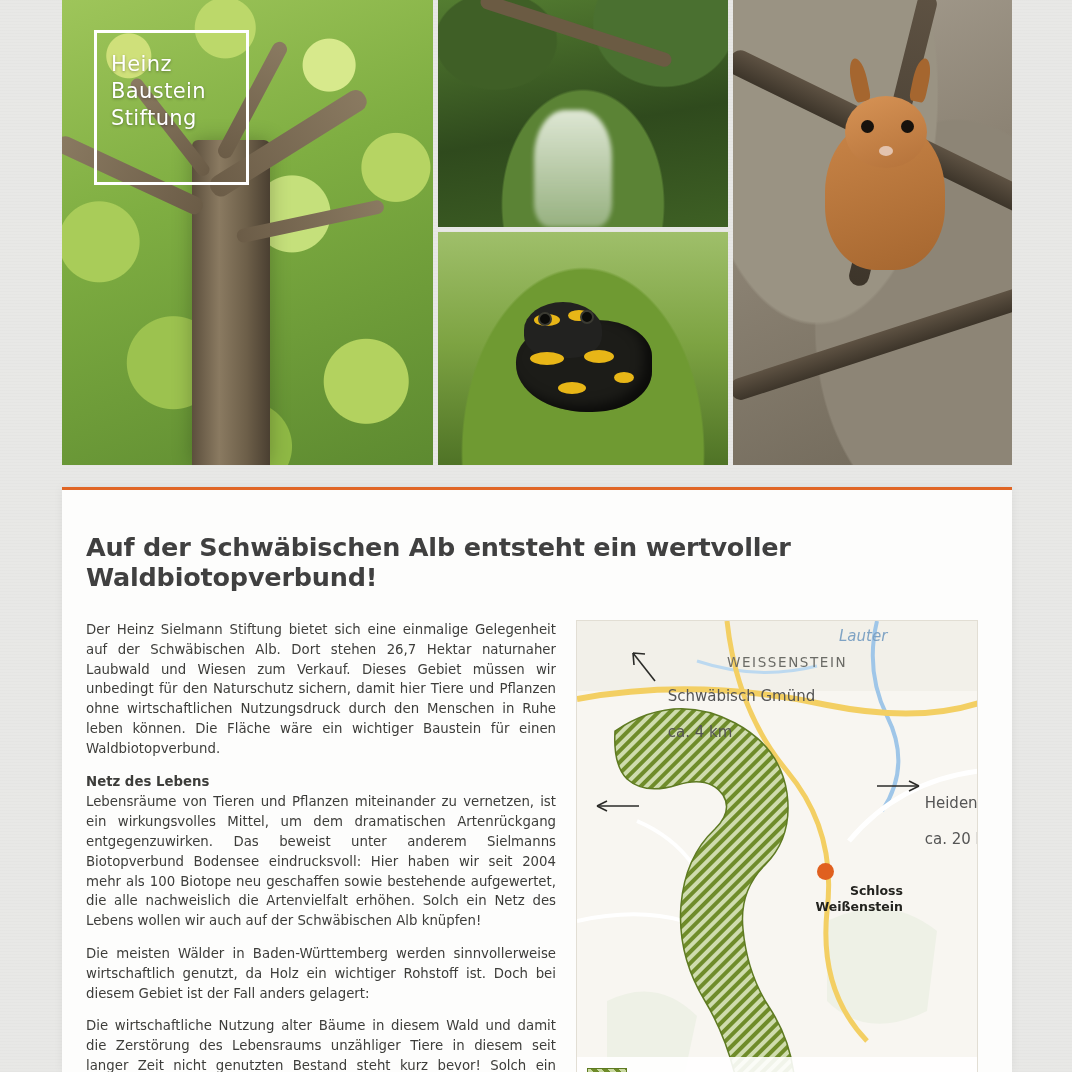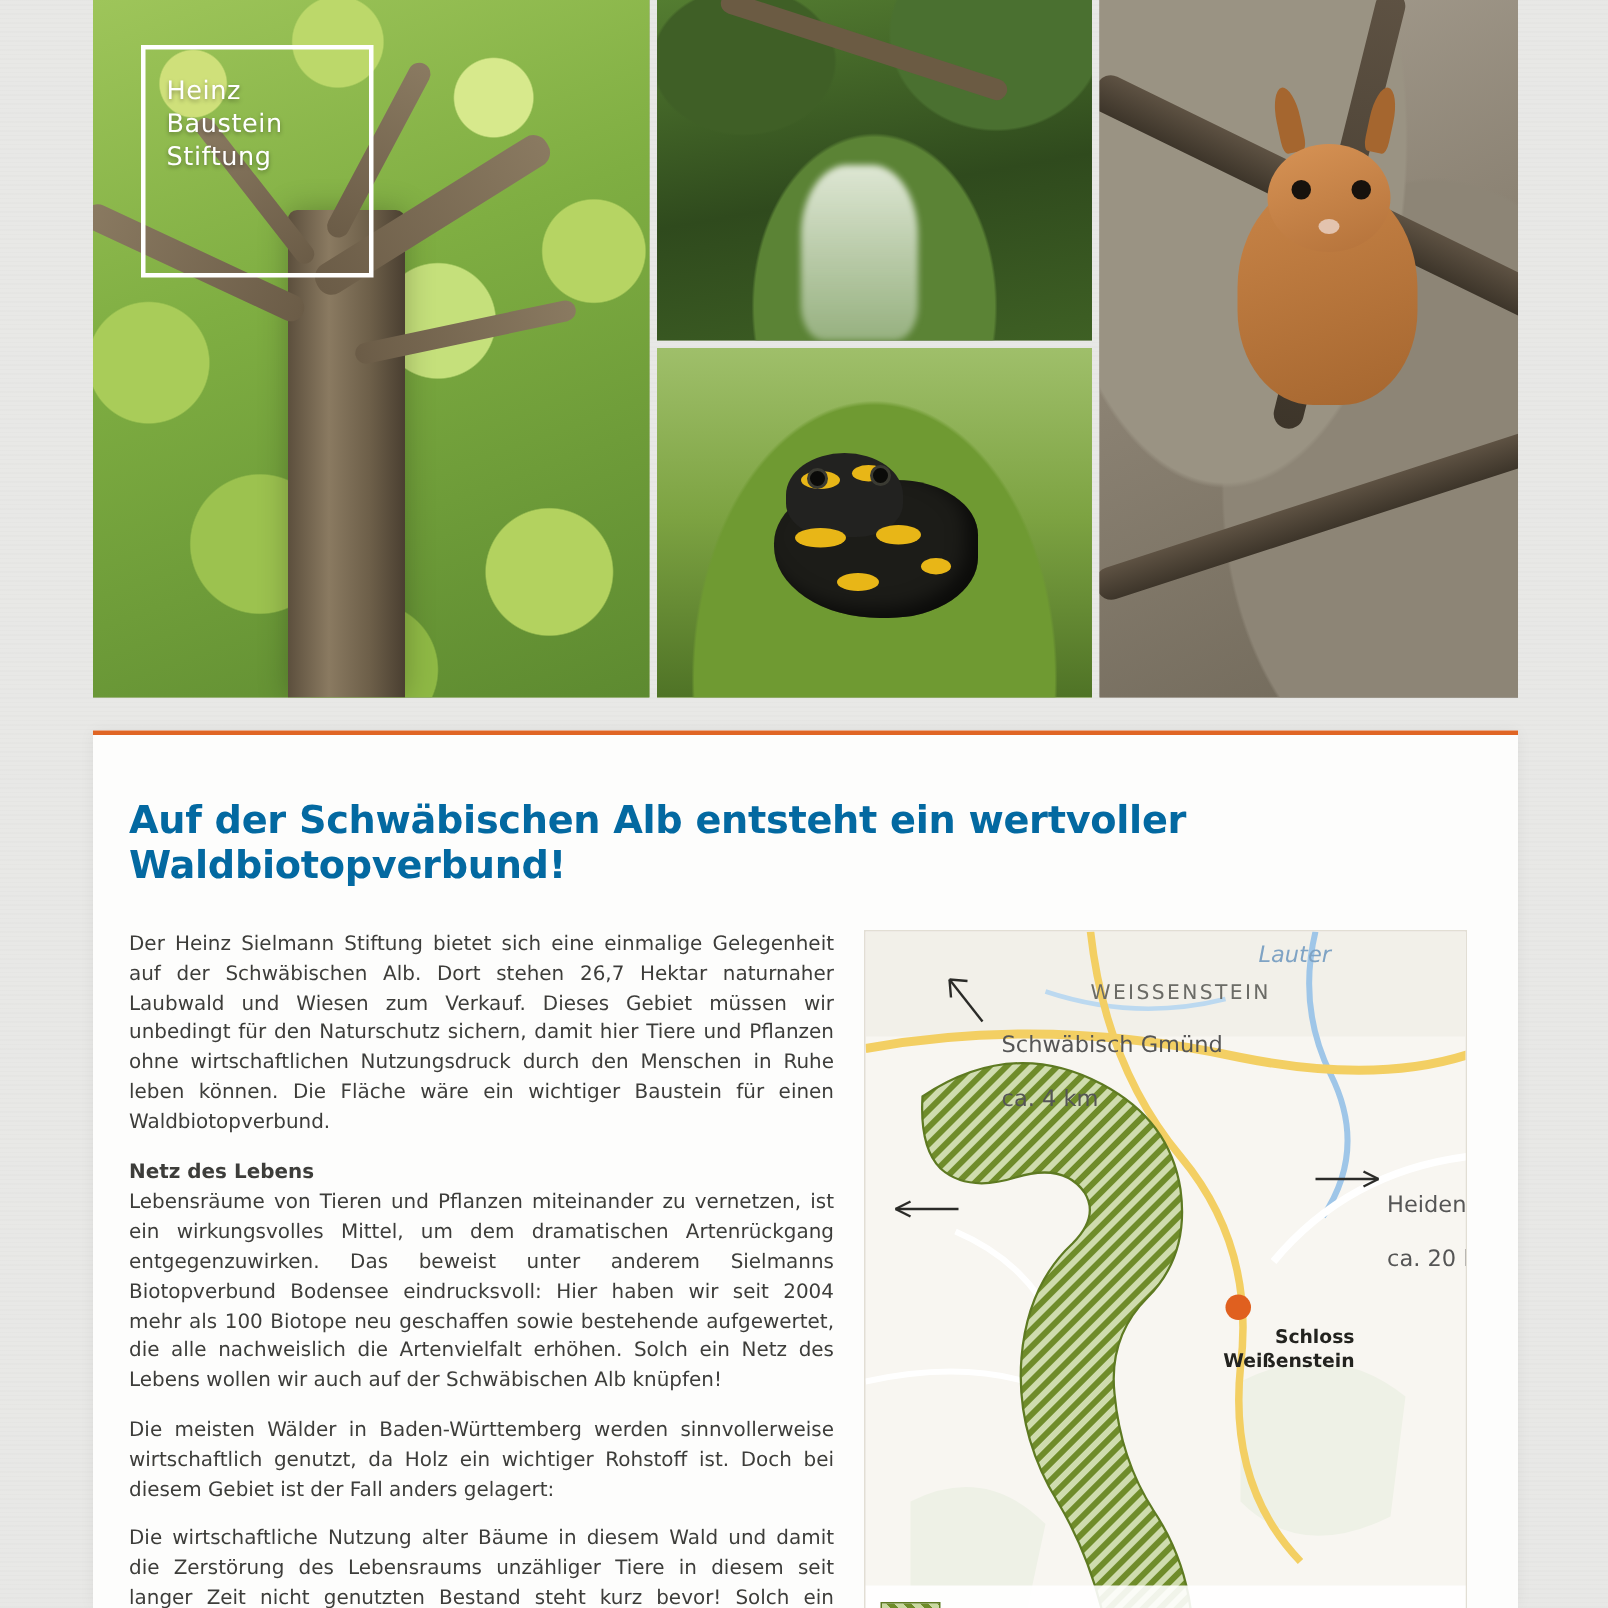--- a/index.html
+++ b/index.html
@@ -81,21 +81,21 @@
   .br4 { left: 145px; top: 168px; width: 120px; height: 13px; transform: rotate(232deg); }
   .br5 { left: 175px; top: 230px; width: 150px; height: 14px; transform: rotate(-12deg); }
 
   .logo-box {
     position: absolute;
     left: 32px; top: 30px;
     width: 155px; height: 155px;
     border: 3px solid #ffffff;
     color: #ffffff;
     padding: 18px 14px;
-    font-size: 17px;
+    font-size: 21px;
     line-height: 1.28;
     letter-spacing: 0.4px;
     font-family: "DejaVu Sans", sans-serif;
     text-shadow: 0 1px 3px rgba(0,0,0,0.35);
   }
 
   
   .photo-stream:before {
     content: "";
     position: absolute; inset: 0;
@@ -211,21 +211,21 @@
     left: 62px; top: 487px;
     width: 950px; height: 585px;
     background: #fdfdfc;
     border-top: 3px solid #e06524;
     box-shadow: 0 0 10px rgba(0,0,0,0.05);
   }
   .headline {
     margin: 42px 0 0 24px;
     font-size: 25.5px;
     font-weight: bold;
-    color: #0369a1;
+    color: #404040;
     font-family: "DejaVu Sans", sans-serif;
     letter-spacing: -0.2px;
   }
   .body-wrap {
     display: flex;
     margin: 28px 0 0 24px;
     gap: 20px;
   }
   .text-col {
     width: 470px;

